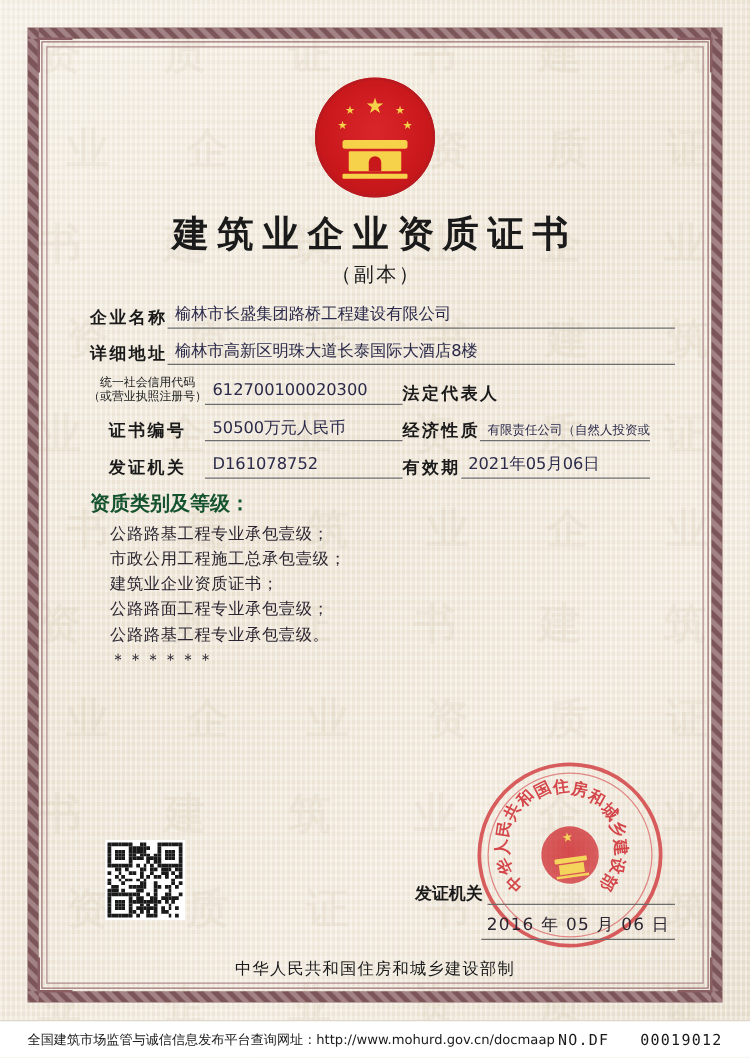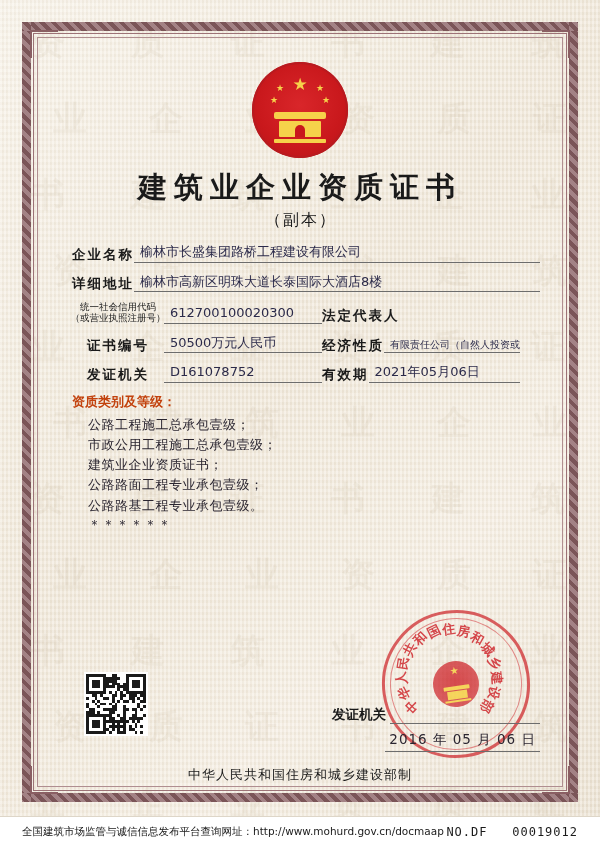--- a/index.html
+++ b/index.html
@@ -253,23 +253,23 @@
   .code-label {
     width: 92px;
     display: flex;
     flex-direction: column;
     align-items: center;
   }
 
   
   .qual-head {
     font-family: "DejaVu Sans", sans-serif;
-    font-size: 13px;
+    font-size: 16px;
     font-weight: bold;
-    color: #c2410c;
+    color: #14532d;
     margin-top: 8px;
     margin-bottom: 4px;
   }
   .qual-list {
     margin-left: 16px;
   }
   .qual-item {
     font-family: "DejaVu Sans", sans-serif;
     font-size: 13px;
     color: #2a2530;
@@ -587,21 +587,21 @@
         <span class="value ink">D161078752</span>
       </div>
       <div class="split-right">
         <span class="label label-spread">有效期</span>
         <span class="value ink">2021年05月06日</span>
       </div>
     </div>
 
     <div class="qual-head">资质类别及等级：</div>
     <div class="qual-list" id="qual-list">
-        <div class="qual-item">公路工程施工总承包壹级；</div>
+        <div class="qual-item">公路路基工程专业承包壹级；</div>
         <div class="qual-item">市政公用工程施工总承包壹级；</div>
         <div class="qual-item">建筑业企业资质证书；</div>
         <div class="qual-item">公路路面工程专业承包壹级；</div>
         <div class="qual-item">公路路基工程专业承包壹级。</div>
       </div>
     <div class="qual-list">
       <div class="qual-stars">＊＊＊＊＊＊</div>
     </div>
   </div>
 

